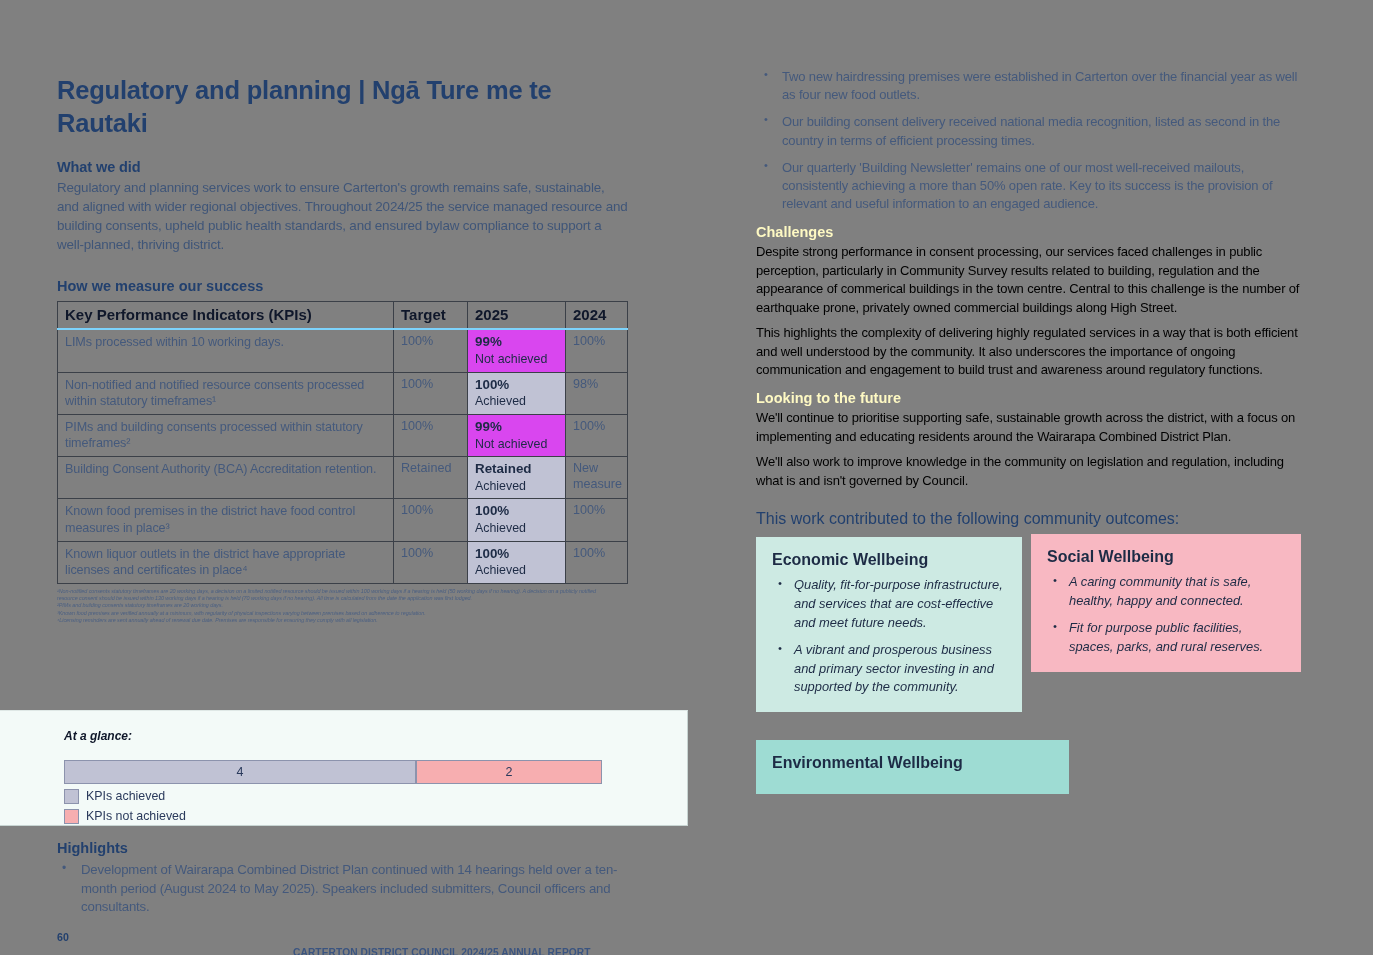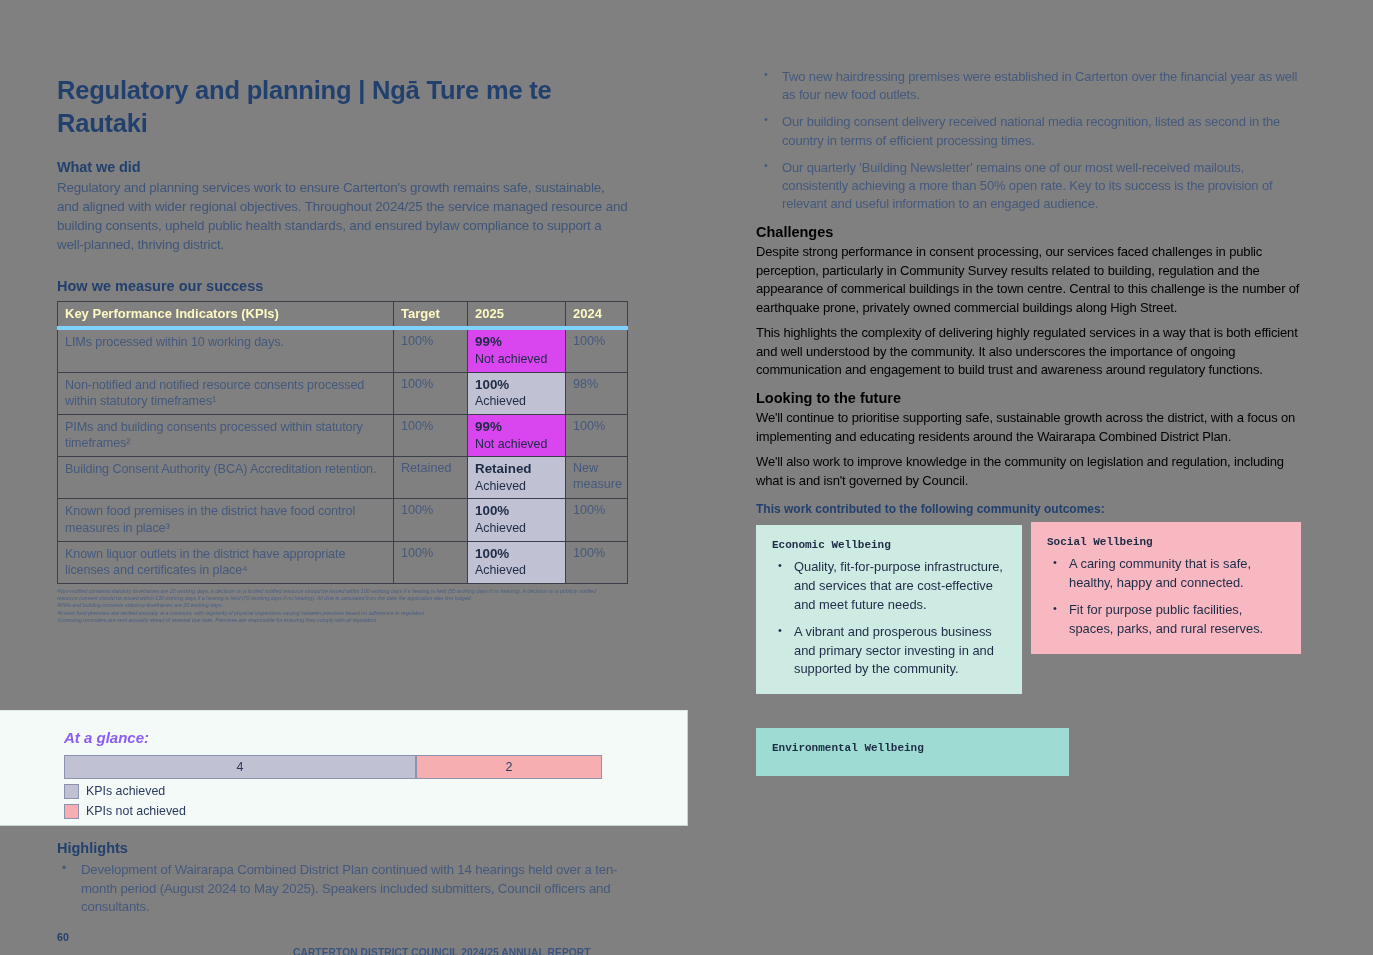--- a/index.html
+++ b/index.html
@@ -72,24 +72,24 @@
     border-collapse: collapse;
     table-layout: fixed;
   }
   table.kpi th, table.kpi td {
     border: 1px solid #3b4048;
     padding: 4px 6px 4px 7px;
     vertical-align: top;
     text-align: left;
   }
   table.kpi th {
-    font-size: 13px;
-    font-weight: bold;
-    color: #fef9c3;
-    border-bottom: 4px solid #7dd3fc;
+    font-size: 15px;
+    font-weight: bold;
+    color: #0f172a;
+    border-bottom: 2px solid #7dd3fc;
     padding-bottom: 5px;
     padding-top: 4px;
   }
   col.c-kpi    { width: 336px; }
   col.c-target { width: 74px;  }
   col.c-2025   { width: 98px;  }
   col.c-2024   { width: 62px;  }
 
   td.kpi-name {
     font-size: 12.6px;
@@ -146,25 +146,25 @@
     border-right: 1px solid #c7d4d2;
     border-bottom: 1px solid #c7d4d2;
   }
   .glance-inner {
     position: absolute;
     left: 64px;
     top: 18px;
     width: 538px;
   }
   .glance-title {
-    font-size: 15px;
+    font-size: 12px;
     font-weight: bold;
     font-style: italic;
-    color: #8b5cf6;
-    margin-bottom: 9px;
+    color: #0f172a;
+    margin-bottom: 17px;
   }
   .glance-bar {
     display: flex;
     height: 24px;
     width: 538px;
   }
   .glance-bar .seg {
     display: flex;
     align-items: center;
     justify-content: center;
@@ -266,64 +266,64 @@
     margin-bottom: 9px;
     padding-left: 26px;
   }
   .rp-inner ul.bullets li::before {
     left: 8px;
     font-size: 11px;
   }
   h2.rp-head {
     font-size: 14.5px;
     font-weight: bold;
-    color: #000000;
+    color: #fef9c3;
     margin-top: 11px;
     margin-bottom: 3px;
   }
   p.rp-text {
     font-size: 13.0px;
     line-height: 1.42;
     color: #000000;
     letter-spacing: -0.15px;
     margin-bottom: 7px;
   }
   h2.outcomes-head {
-    font-size: 12px;
-    font-weight: bold;
+    font-size: 16px;
+    font-weight: normal;
     color: #22406e;
-    margin-top: 12px;
+    margin-top: 20px;
     margin-bottom: 9px;
   }
 
   
   .cards-wrap { position: relative; width: 545px; height: 300px; }
   .card {
     position: absolute;
     padding: 14px 16px 15px 16px;
   }
   .card-econ { left: 0;   top: 0;   width: 266px; background: #cdeae3; }
   .card-soc  { left: 275px; top: -3px; width: 270px; background: #f8b8c2; }
   .card-env  { left: 0;   top: 203px; width: 313px; background: #9edcd3; }
 
   .card-title {
-    font-size: 11px;
+    font-size: 16px;
     font-weight: bold;
     color: #1d2b45;
     margin-bottom: 7px;
-    font-family: Liberation Mono, monospace;
   }
   .card ul { list-style: none; }
   .card ul li {
     position: relative;
     padding-left: 22px;
     font-size: 12.9px;
     line-height: 1.46;
     color: #1d2b45;
     margin-bottom: 8px;
+    font-style: italic;
   }
   .card ul li:last-child { margin-bottom: 0; }
   .card ul li::before {
     content: "\2022";
     position: absolute;
     left: 6px;
     top: -1px;
     font-size: 11px;
   }
 </style>

